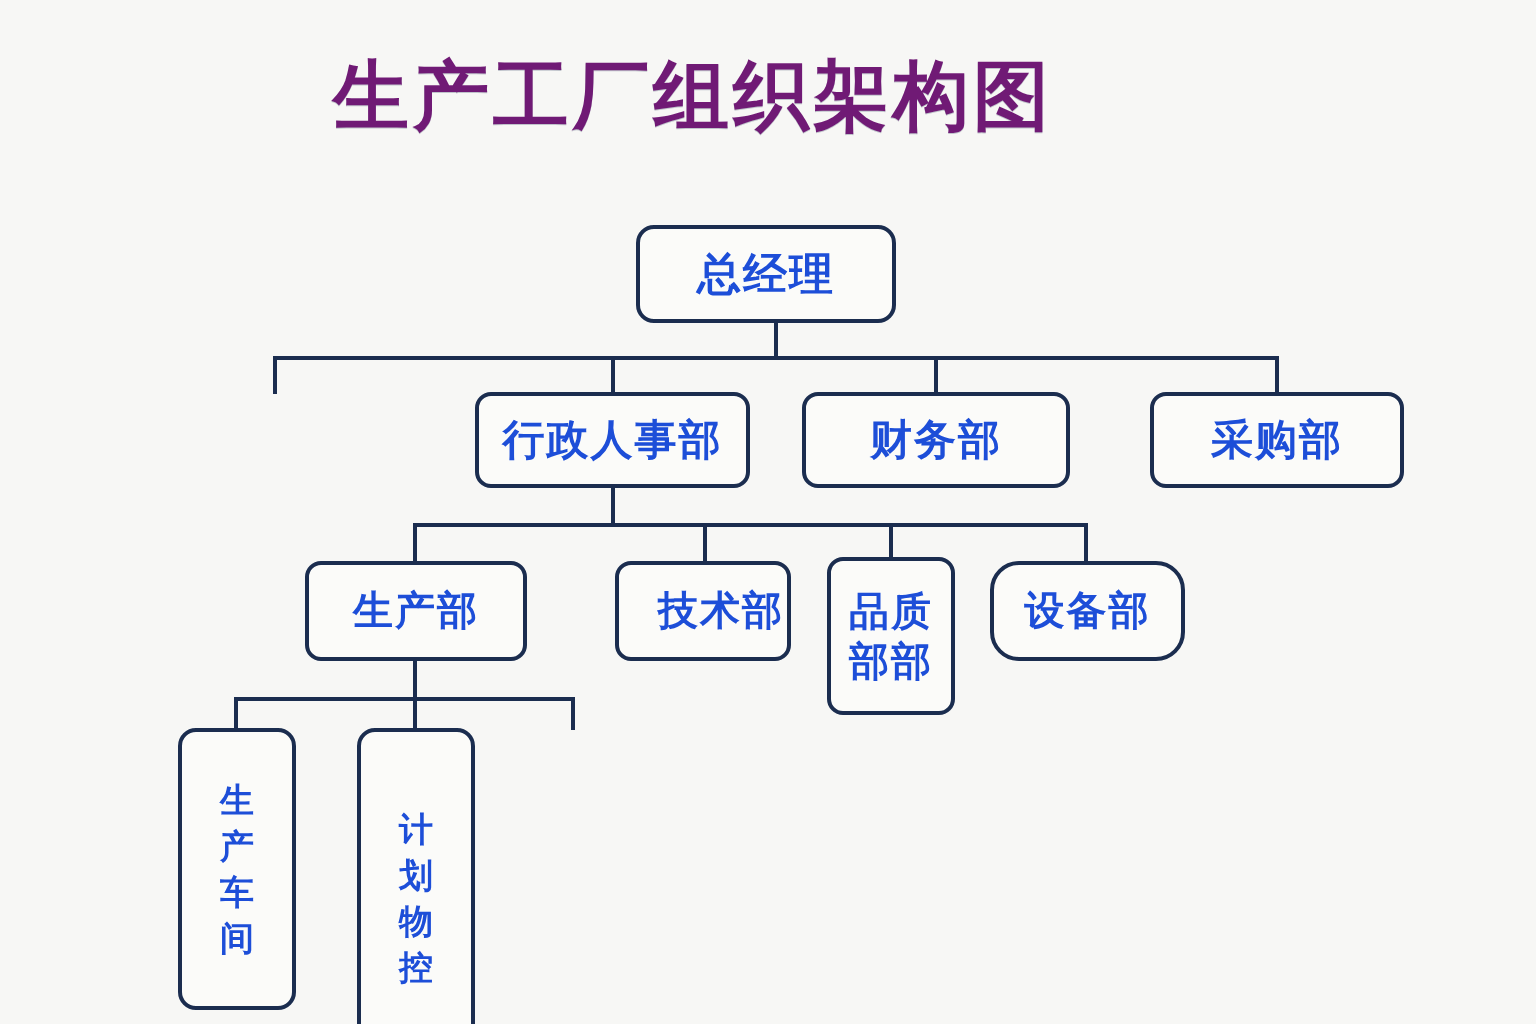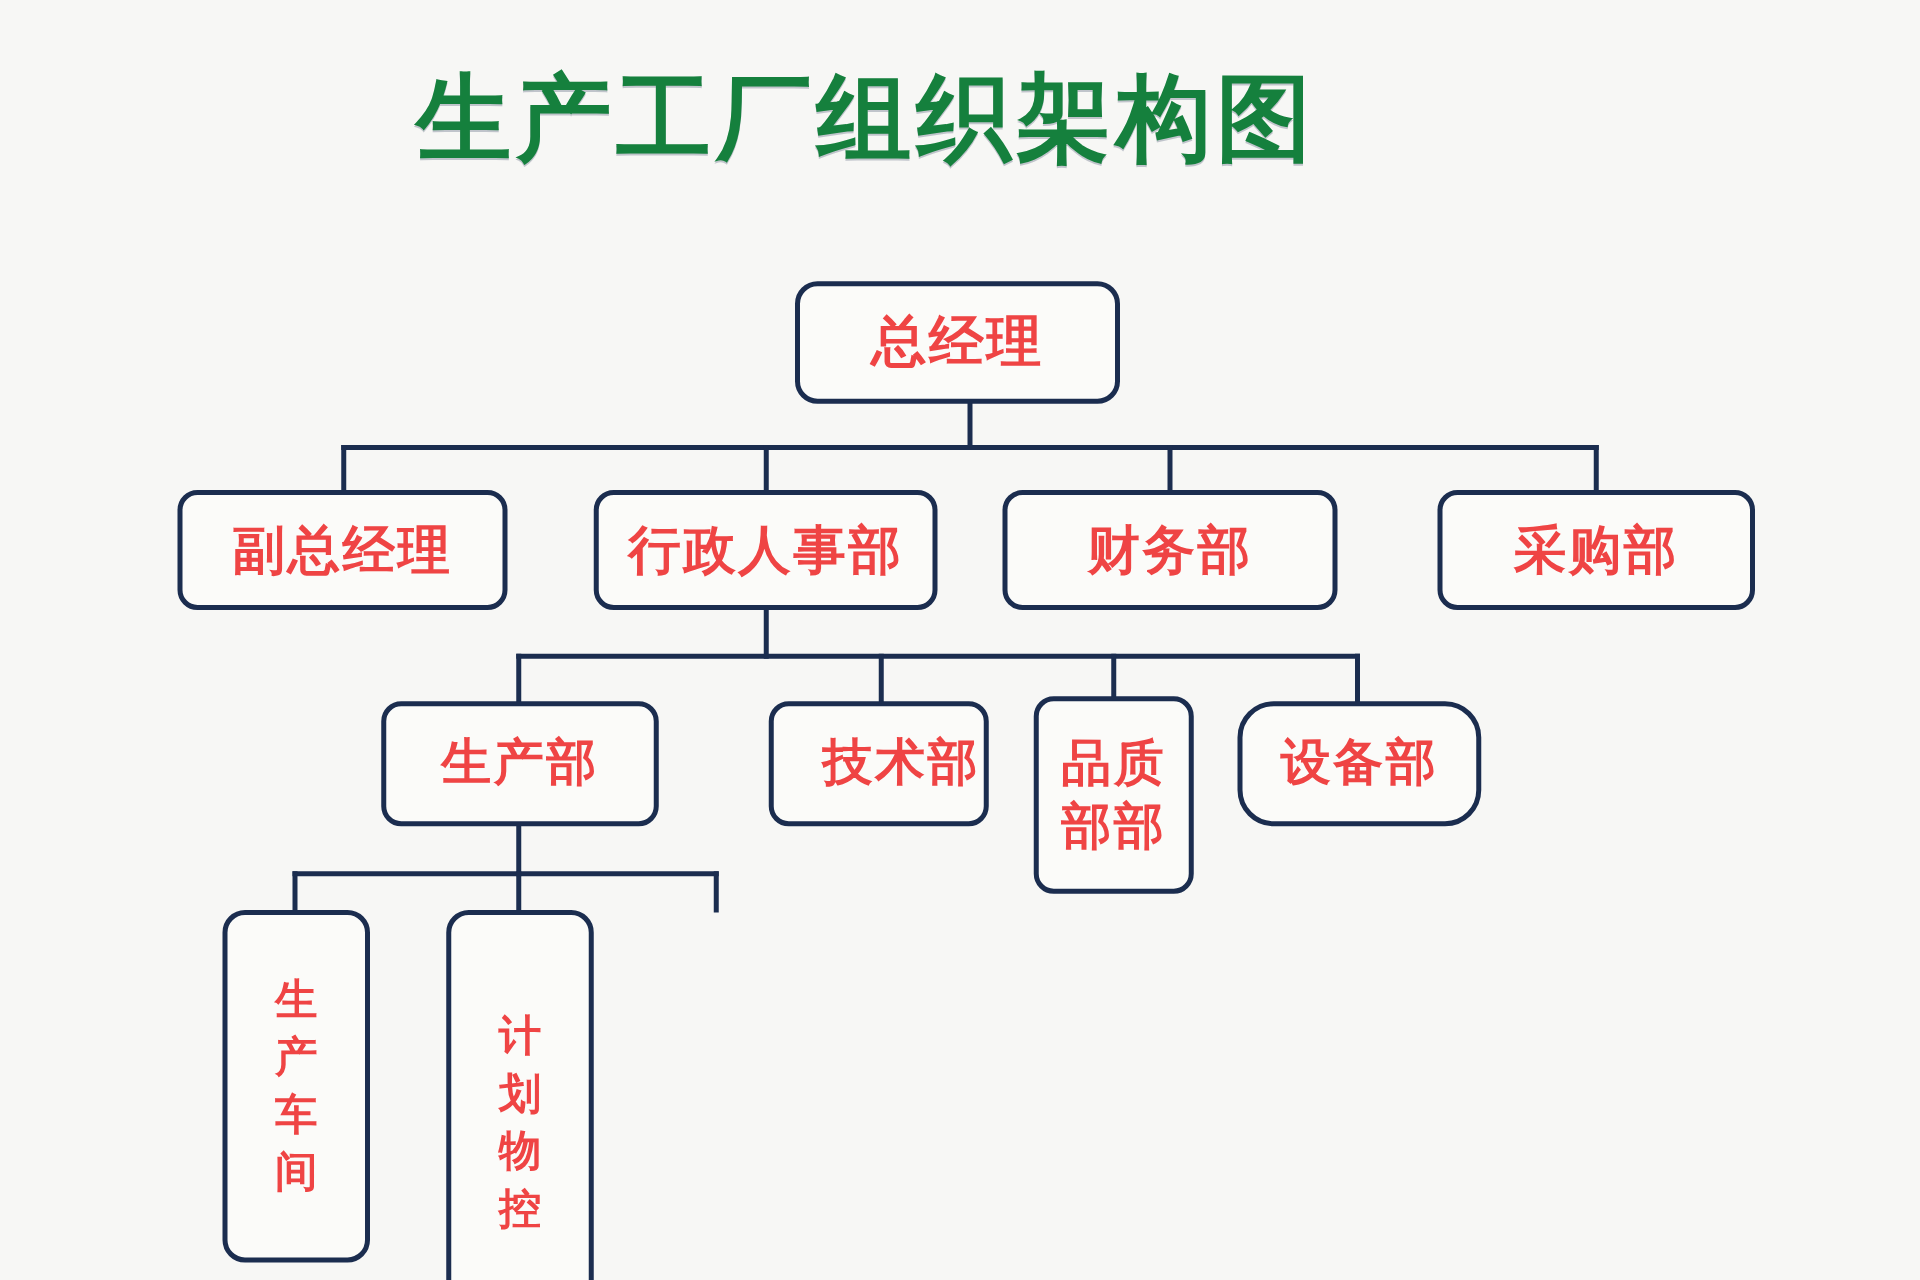--- a/index.html
+++ b/index.html
@@ -22,21 +22,21 @@
   
   #chart-title {
     position: absolute;
     left: 0;
     top: 56px;
     width: 1386px;
     text-align: center;
     font-size: 76px;
     font-weight: 700;
     letter-spacing: 4px;
-    color: #15803d;
+    color: #701a75;
     line-height: 1.05;
     white-space: nowrap;
     text-shadow: 0 1px 0 rgba(27,45,79,0.25);
   }
 
   
   #connectors {
     position: absolute;
     left: 0;
     top: 0;
@@ -60,21 +60,21 @@
     display: flex;
     align-items: center;
     justify-content: center;
     color: #1b2d4f;
     font-weight: 700;
     text-align: center;
     line-height: 1.18;
   }
   .node-label {
     display: block;
-    color: #ef4444;
+    color: #1d4ed8;
     letter-spacing: 2px;
   }
 
   
   .lvl1 { border-radius: 18px; }
   .lvl1 .node-label { font-size: 44px; }
 
   
   .lvl2 .node-label { font-size: 42px; }
 
@@ -127,23 +127,20 @@
     <line x1="236" y1="699" x2="573" y2="699"></line>
     <line x1="236" y1="699" x2="236" y2="728"></line>
     <line x1="415" y1="699" x2="415" y2="728"></line>
     <line x1="573" y1="699" x2="573" y2="728"></line>
   </svg>
 
   <div class="node lvl1" style="left:636px; top:225px; width:260px; height:98px;">
     <span class="node-label">总经理</span>
   </div>
 
-  <div class="node lvl2" style="left:142px; top:392px; width:264px; height:96px;">
-    <span class="node-label">副总经理</span>
-  </div>
 
   <div class="node lvl2" style="left:475px; top:392px; width:275px; height:96px;">
     <span class="node-label">行政人事部</span>
   </div>
 
   <div class="node lvl2" style="left:802px; top:392px; width:268px; height:96px;">
     <span class="node-label">财务部</span>
   </div>
 
   <div class="node lvl2" style="left:1150px; top:392px; width:254px; height:96px;">

